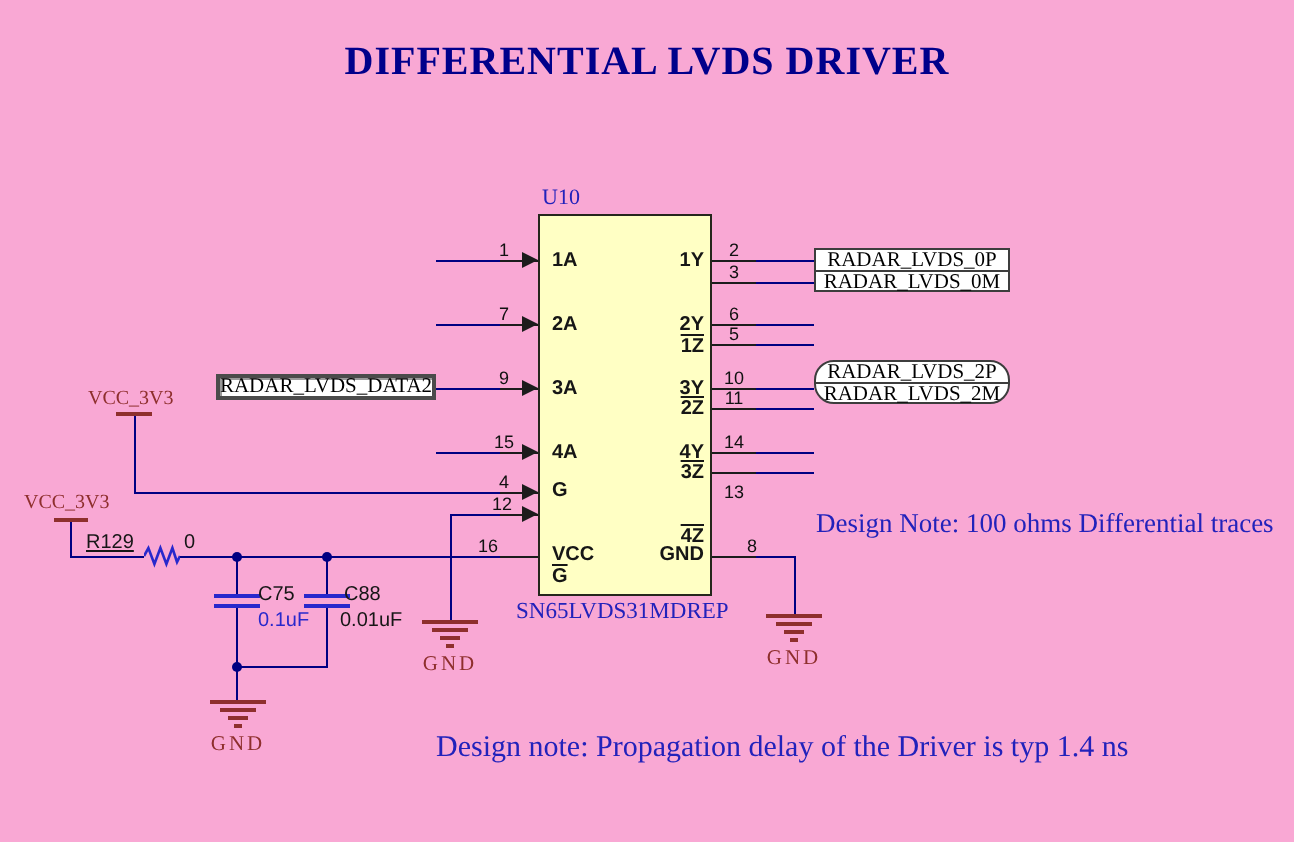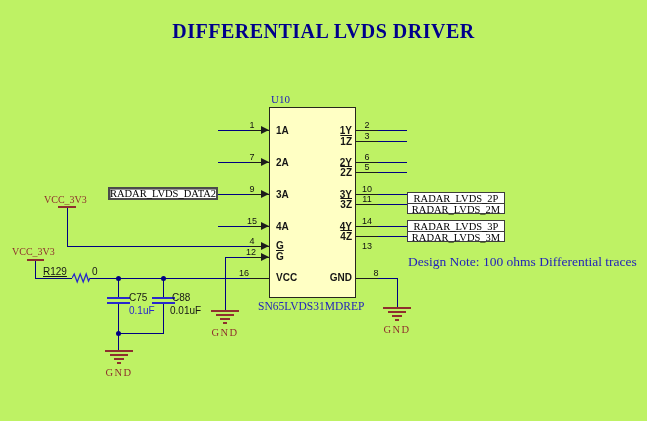--- a/index.html
+++ b/index.html
@@ -1,31 +1,31 @@
 <!DOCTYPE html>
 <html><head>
 <meta charset="utf-8">
 <style>
   html,body{margin:0;padding:0;background:#fff;}
-  #canvas{position:relative;width:647px;height:421px;background:#bef264;overflow:hidden;
+  #canvas{position:relative;width:647px;height:421px;background:#f9a8d4;overflow:hidden;
           font-family:"Liberation Sans",sans-serif;}
   .abs{position:absolute;}
   
   .w{position:absolute;background:#000082;}
   .ws{position:absolute;background:#1c1c1c;}
   .dot{position:absolute;width:5px;height:5px;border-radius:50%;background:#000082;}
   .arr{position:absolute;width:0;height:0;border-top:4px solid transparent;
        border-bottom:4px solid transparent;border-left:8px solid #1c1c1c;}
   
   .chip{position:absolute;left:269px;top:107px;width:87px;height:191px;
         background:#FFFFC4;border:1px solid #26261c;box-sizing:border-box;}
   .refdes{position:absolute;font:11px "Liberation Serif",serif;color:#2222BB;}
   .pname{position:absolute;font:bold 10px "Liberation Sans",sans-serif;color:#161616;line-height:11px;}
   .pright{left:300px;width:52px;text-align:right;}
-  .ov{text-decoration:overline;}
+  .ov{text-decoration:overline;margin-top:32px;}
   .pn{position:absolute;width:16px;text-align:center;font:9px "Liberation Sans",sans-serif;color:#111;}
   
   .netbox{position:absolute;left:108px;width:110px;height:13px;box-sizing:border-box;
           background:#fff;border:2px solid #4b4b4b;box-shadow:inset 1px 1px 0 #9a9a9a;
           display:flex;align-items:center;justify-content:center;
           font:10.5px "Liberation Serif",serif;color:#000;white-space:nowrap;}
   .outbox{position:absolute;left:407px;width:98px;height:22px;box-sizing:border-box;
           background:#fff;border:1px solid #3d3d3d;}
   .outrow{height:10px;line-height:10px;text-align:center;
           font:10.5px "Liberation Serif",serif;color:#000;white-space:nowrap;}
@@ -157,57 +157,58 @@
   <div class="pname pright" style="top:221px;">4Y</div>
   <div class="pname pright ov" style="top:231px;">4Z</div>
   <div class="pname pright" style="top:272px;">GND</div>
 
   <div class="ws" style="left:356px;top:130px;width:22px;height:1px;"></div>
   <div class="w" style="left:378px;top:130px;width:29px;height:1px;"></div>
   <div class="pn" style="left:359px;top:120px;">2</div>
   <div class="ws" style="left:356px;top:141px;width:22px;height:1px;"></div>
   <div class="w" style="left:378px;top:141px;width:29px;height:1px;"></div>
   <div class="pn" style="left:359px;top:131px;">3</div>
+  <div class="outbox" style="top:124px;">
+    <div class="outrow">RADAR_LVDS_0P</div>
+    <div class="outrow">RADAR_LVDS_0M</div>
+  </div>
 
   <div class="ws" style="left:356px;top:162px;width:22px;height:1px;"></div>
   <div class="w" style="left:378px;top:162px;width:29px;height:1px;"></div>
   <div class="pn" style="left:359px;top:152px;">6</div>
   <div class="ws" style="left:356px;top:172px;width:22px;height:1px;"></div>
   <div class="w" style="left:378px;top:172px;width:29px;height:1px;"></div>
   <div class="pn" style="left:359px;top:162px;">5</div>
 
   <div class="ws" style="left:356px;top:194px;width:22px;height:1px;"></div>
   <div class="w" style="left:378px;top:194px;width:29px;height:1px;"></div>
   <div class="pn" style="left:359px;top:184px;">10</div>
   <div class="ws" style="left:356px;top:204px;width:22px;height:1px;"></div>
   <div class="w" style="left:378px;top:204px;width:29px;height:1px;"></div>
   <div class="pn" style="left:359px;top:194px;">11</div>
-  <div class="outbox" style="top:192px;">
+  <div class="outbox" style="top:180px;border-radius:10px;">
     <div class="outrow">RADAR_LVDS_2P</div>
     <div class="outrow">RADAR_LVDS_2M</div>
   </div>
 
   <div class="ws" style="left:356px;top:226px;width:22px;height:1px;"></div>
   <div class="w" style="left:378px;top:226px;width:29px;height:1px;"></div>
   <div class="pn" style="left:359px;top:216px;">14</div>
   <div class="ws" style="left:356px;top:236px;width:22px;height:1px;"></div>
   <div class="w" style="left:378px;top:236px;width:29px;height:1px;"></div>
   <div class="pn" style="left:359px;top:226px;margin-top:15px;">13</div>
-  <div class="outbox" style="top:220px;">
-    <div class="outrow">RADAR_LVDS_3P</div>
-    <div class="outrow">RADAR_LVDS_3M</div>
-  </div>
 
   <div class="ws" style="left:356px;top:278px;width:22px;height:1px;"></div>
   <div class="pn" style="left:368px;top:268px;">8</div>
   <div class="w" style="left:378px;top:278px;width:20px;height:1px;"></div>
   <div class="w" style="left:397px;top:278px;width:1px;height:29px;"></div>
   <div class="gnd" style="left:375px;top:307px;">
     <i class="g1"></i>
       <i class="g2"></i>
       <i class="g3"></i>
       <i class="g4"></i>
     <span class="gndlbl">GND</span>
   </div>
 
   <div class="note" style="left:408px;top:254px;">Design Note: 100 ohms Differential traces</div>
+  <div class="note" style="left:218px;top:366px;font-size:15px;">Design note: Propagation delay of the Driver is typ 1.4 ns</div>
 
 </div>
 
 </body></html>

